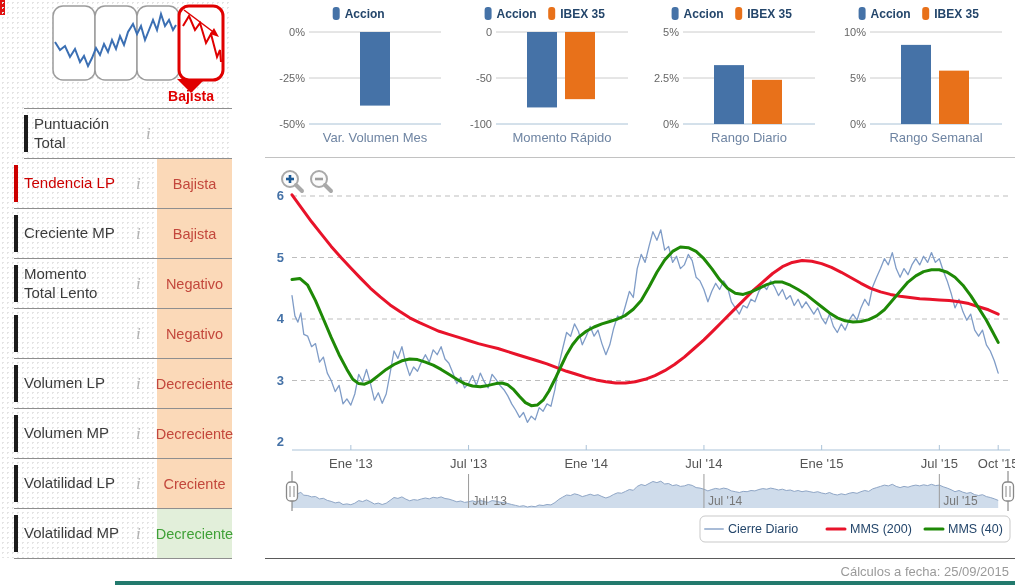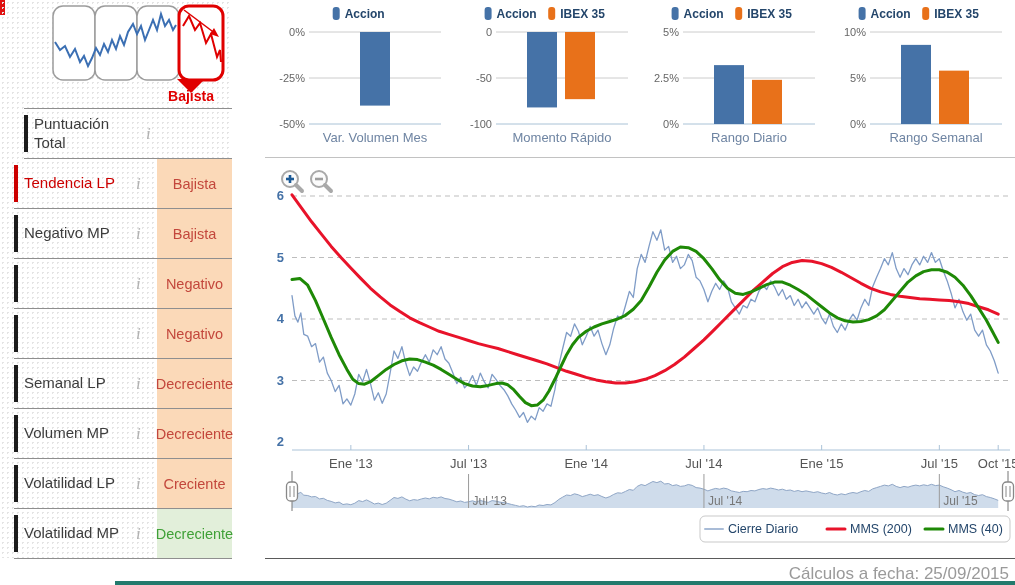--- a/index.html
+++ b/index.html
@@ -30,21 +30,21 @@
   .tvalue.bad{background:#fbd9b8;color:#c3473c;}
   .tvalue.neutral{background:#fbd9b8;color:#46413b;}
   .tvalue.good{background:#e2efda;color:#3fa037;}
 
   
   .right-panel{position:absolute;left:265px;top:0;width:750px;height:585px;background:#fff;}
   .mini-row{display:flex;height:157px;border-bottom:1px solid #c2c2c2;}
   .mini-chart{width:187px;height:156px;}
   .chart-panel{height:400px;position:relative;}
   .footer{border-top:1px solid #5a5a5a;height:26px;text-align:right;color:#9a9a9a;
-    font-size:17px;padding:5px 6px 0 0;box-sizing:border-box;}
+    font-size:13px;padding:5px 6px 0 0;box-sizing:border-box;}
   svg text{font-family:"Liberation Sans",sans-serif;}
 </style>
 </head>
 <body>
 
 <div class="page">
   <div class="corner-mark"></div>
 
   <aside class="left-panel">
     <div class="spark-row">
@@ -68,37 +68,38 @@
           <span class="tinfo">i</span>
         </div>
         <div class="trow">
           <span class="tbar alert"></span>
           <div class="tlabel alert">Tendencia LP</div>
           <span class="tinfo">i</span>
           <div class="tvalue bad">Bajista</div>
         </div>
         <div class="trow">
           <span class="tbar"></span>
-          <div class="tlabel">Negativo MP</div>
+          <div class="tlabel">Creciente MP</div>
           <span class="tinfo">i</span>
           <div class="tvalue bad">Bajista</div>
         </div>
         <div class="trow">
           <span class="tbar"></span>
+          <div class="tlabel">Momento Total Lento</div>
           <span class="tinfo">i</span>
           <div class="tvalue bad">Negativo</div>
         </div>
         <div class="trow">
           <span class="tbar"></span>
           <span class="tinfo">i</span>
           <div class="tvalue bad">Negativo</div>
         </div>
         <div class="trow">
           <span class="tbar"></span>
-          <div class="tlabel">Semanal LP</div>
+          <div class="tlabel">Volumen LP</div>
           <span class="tinfo">i</span>
           <div class="tvalue bad">Decreciente</div>
         </div>
         <div class="trow">
           <span class="tbar"></span>
           <div class="tlabel">Volumen MP</div>
           <span class="tinfo">i</span>
           <div class="tvalue bad">Decreciente</div>
         </div>
         <div class="trow">

